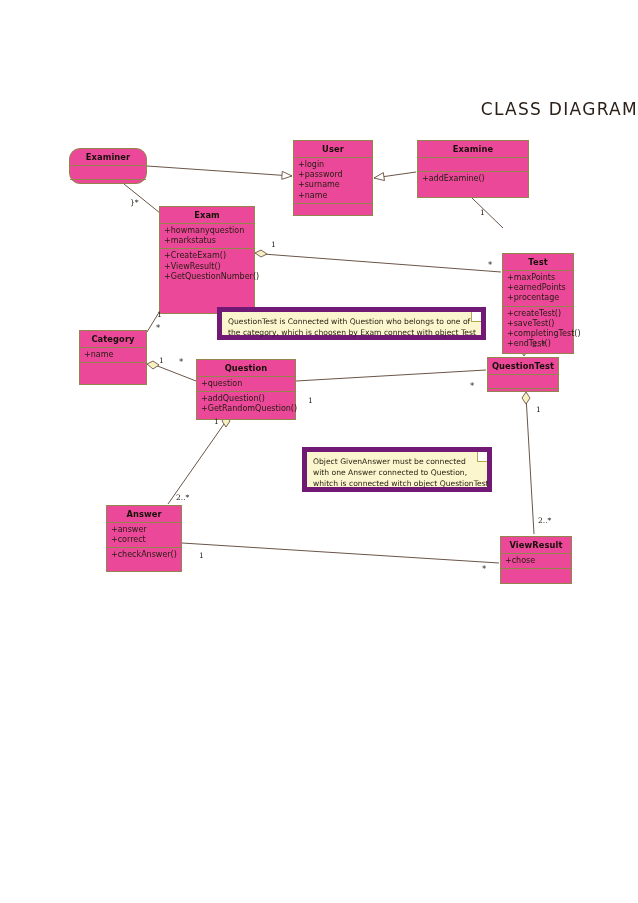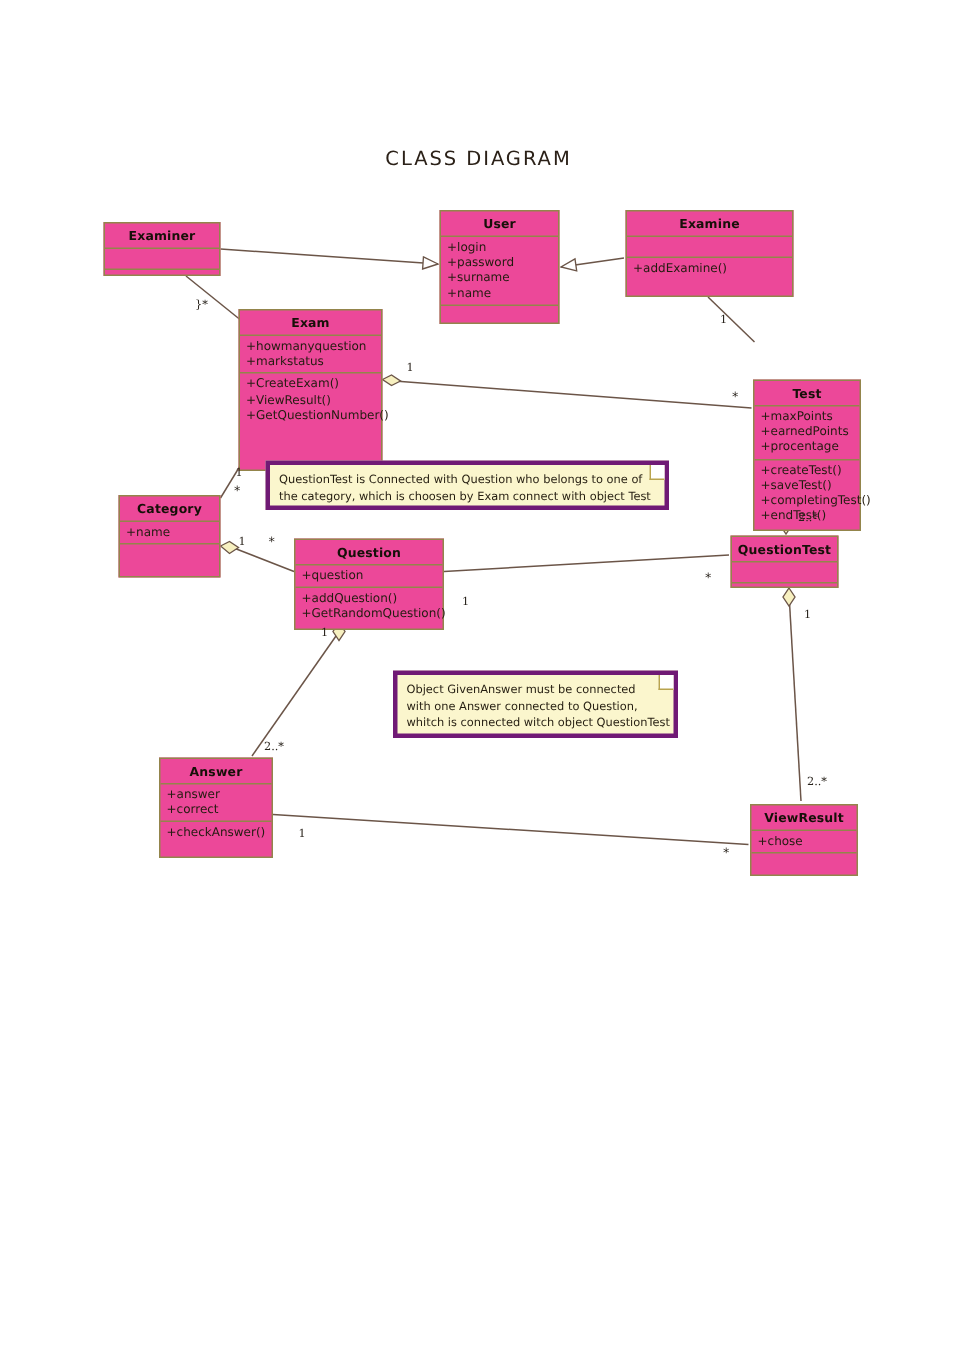--- a/index.html
+++ b/index.html
@@ -25,23 +25,23 @@
     left: 0; top: 0;
     width: 638px;
     height: 903px;
     pointer-events: none;
   }
   .diagram-title {
     position: absolute;
     left: 0;
     top: 99px;
     width: 638px;
-    text-align: center;
+    text-align: right;
     font-family: "DejaVu Sans", sans-serif;
-    font-size: 13px;
+    font-size: 17px;
     letter-spacing: 1.3px;
     color: #2b2118;
   }
   
   .uml-class {
     position: absolute;
     box-sizing: border-box;
     background: #ec4899;
     border: 1px solid #93854b;
     font-size: 8px;
@@ -69,25 +69,26 @@
   }
   .uml-class .cls-attrs div,
   .uml-class .cls-ops div {
     white-space: nowrap;
   }
   
   .uml-note {
     position: absolute;
     box-sizing: border-box;
     background: #fbf6cd;
-    border: 3px solid #701a75;
+    border: 5px solid #701a75;
     font-size: 7.6px;
     line-height: 1.45;
     color: #241d10;
     padding: 4px 16px 4px 6px;
+    margin-left: 40px;
   }
   .uml-note .note-fold {
     position: absolute;
     top: 0;
     right: 0;
     width: 9px;
     height: 9px;
     background: #ffffff;
     border-left: 1px solid #b9a44e;
     border-bottom: 1px solid #b9a44e;
@@ -173,21 +174,21 @@
 
     <g>
       <path d="M 182,543 L 499,563" stroke="#6b5548" stroke-width="1" fill="none"></path>
     </g>
 
     <g>
       <path d="M 446,324 L 487,357" stroke="#b9a44e" stroke-width="0" fill="none"></path>
     </g>
   </svg>
 
-  <div class="uml-class" id="cls-0" style="left: 69px; top: 148px; width: 78px; height: 36px;">
+  <div class="uml-class" id="cls-0" style="left: 69px; top: 148px; width: 78px; height: 36px; border-radius: 11px;">
     <div class="cls-name">Examiner</div>
     <div class="cls-attrs"></div>
     <div class="cls-ops"></div>
   </div>
 
   <div class="uml-class" id="cls-1" style="left: 293px; top: 140px; width: 80px; height: 76px;">
     <div class="cls-name">User</div>
     <div class="cls-attrs">
         <div>+login</div>
         <div>+password</div>

